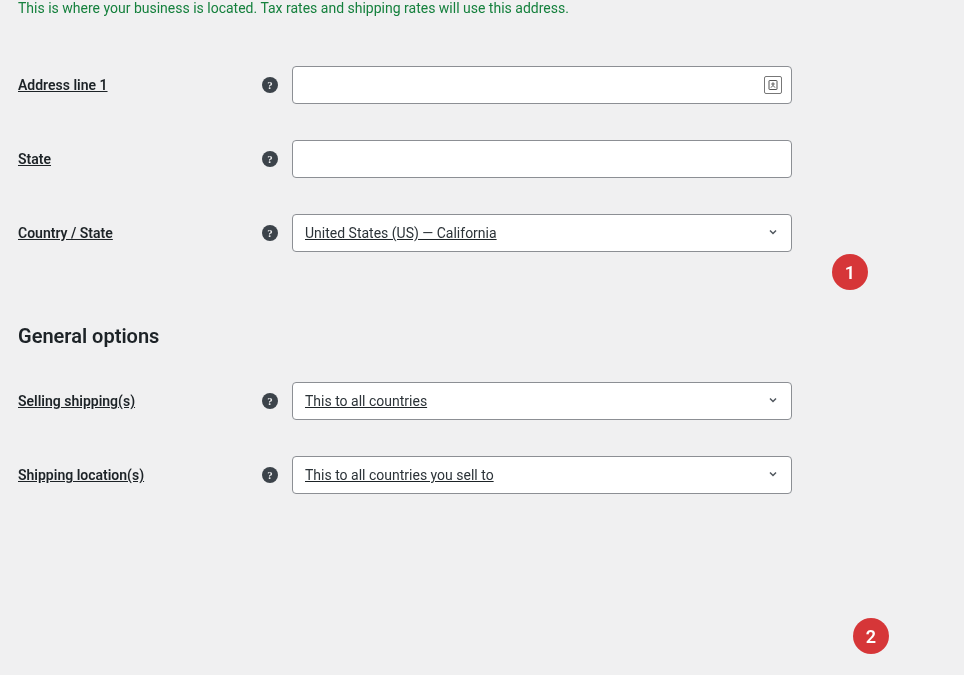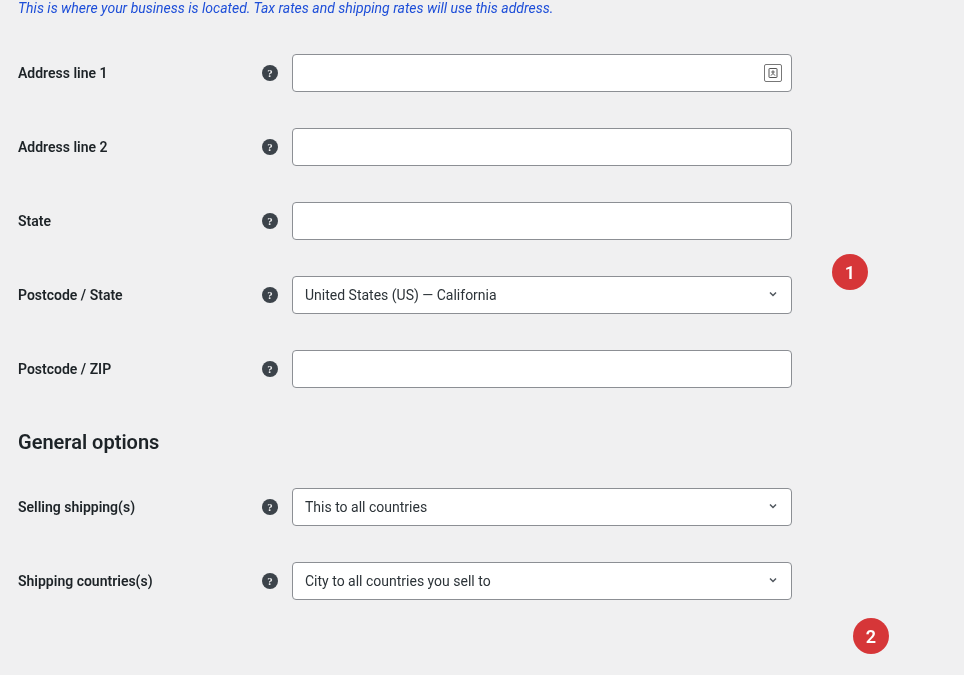--- a/index.html
+++ b/index.html
@@ -16,36 +16,36 @@
       padding: 0 18px;
     }
     h2.section-title {
       font-size: 20px;
       font-weight: 600;
       color: #1d2327;
       margin-top: 10px;
       margin-bottom: 16px;
     }
     h2.section-title.second {
-      margin-top: 24px;
+      margin-top: 54px;
     }
     p.section-desc {
       font-size: 14px;
-      color: #1d4ed8;
-      margin-bottom: 20px;
-      font-style: italic;
+      color: #15803d;
+      margin-bottom: 32px;
     }
     table.form-table {
       width: 100%;
       border-collapse: collapse;
     }
     table.form-table tr td,
     table.form-table tr th {
       padding: 18px 0;
       vertical-align: middle;
+      text-decoration: underline;
     }
     table.form-table th {
       text-align: left;
       font-weight: 600;
       font-size: 14px;
       color: #1d2327;
       width: 260px;
       position: relative;
     }
     .help-tip {
@@ -161,61 +161,43 @@
                 <rect x="4" y="3" width="16" height="18" rx="1"></rect>
                 <circle cx="12" cy="10" r="2.2"></circle>
                 <path d="M8 17c1-2 2.5-3 4-3s3 1 4 3"></path>
               </svg>
             </span>
           </div>
         </td>
       </tr>
       <tr>
         <th>
-          <span>Address line 2</span>
+          <span>State</span>
           <span class="help-tip">?</span>
         </th>
         <td class="field-cell">
           <input type="text" value="" style="">
         </td>
       </tr>
       <tr>
         <th>
-          <span>State</span>
-          <span class="help-tip">?</span>
-        </th>
-        <td class="field-cell">
-          <input type="text" value="" style="">
-        </td>
-      </tr>
-      <tr>
-        <th>
-          <span>Postcode / State</span>
+          <span>Country / State</span>
           <span class="help-tip">?</span>
         </th>
         <td class="field-cell">
           <div class="select-wrap">
             <span class="select-value">United States (US) — California</span>
             <span class="select-chevron">
               <svg width="12" height="12" viewBox="0 0 24 24" fill="none" stroke="#50575e" stroke-width="3">
                   <polyline points="6 9 12 15 18 9"></polyline>
                 </svg>
             </span>
           </div>
         </td>
       </tr>
-      <tr>
-        <th>
-          <span>Postcode / ZIP</span>
-          <span class="help-tip">?</span>
-        </th>
-        <td class="field-cell">
-          <input type="text" value="" style="">
-        </td>
-      </tr>
     </tbody>
   </table>
 
   <h2 class="section-title second">General options</h2>
 
   <table class="form-table">
     <tbody>
       <tr>
         <th>
           <span>Selling shipping(s)</span>
@@ -227,26 +209,26 @@
             <span class="select-chevron">
               <svg width="12" height="12" viewBox="0 0 24 24" fill="none" stroke="#50575e" stroke-width="3">
                   <polyline points="6 9 12 15 18 9"></polyline>
                 </svg>
             </span>
           </div>
         </td>
       </tr>
       <tr>
         <th>
-          <span>Shipping countries(s)</span>
+          <span>Shipping location(s)</span>
           <span class="help-tip">?</span>
         </th>
         <td class="field-cell">
           <div class="select-wrap">
-            <span class="select-value">City to all countries you sell to</span>
+            <span class="select-value">This to all countries you sell to</span>
             <span class="select-chevron">
               <svg width="12" height="12" viewBox="0 0 24 24" fill="none" stroke="#50575e" stroke-width="3">
                   <polyline points="6 9 12 15 18 9"></polyline>
                 </svg>
             </span>
           </div>
         </td>
       </tr>
     </tbody>
   </table>

